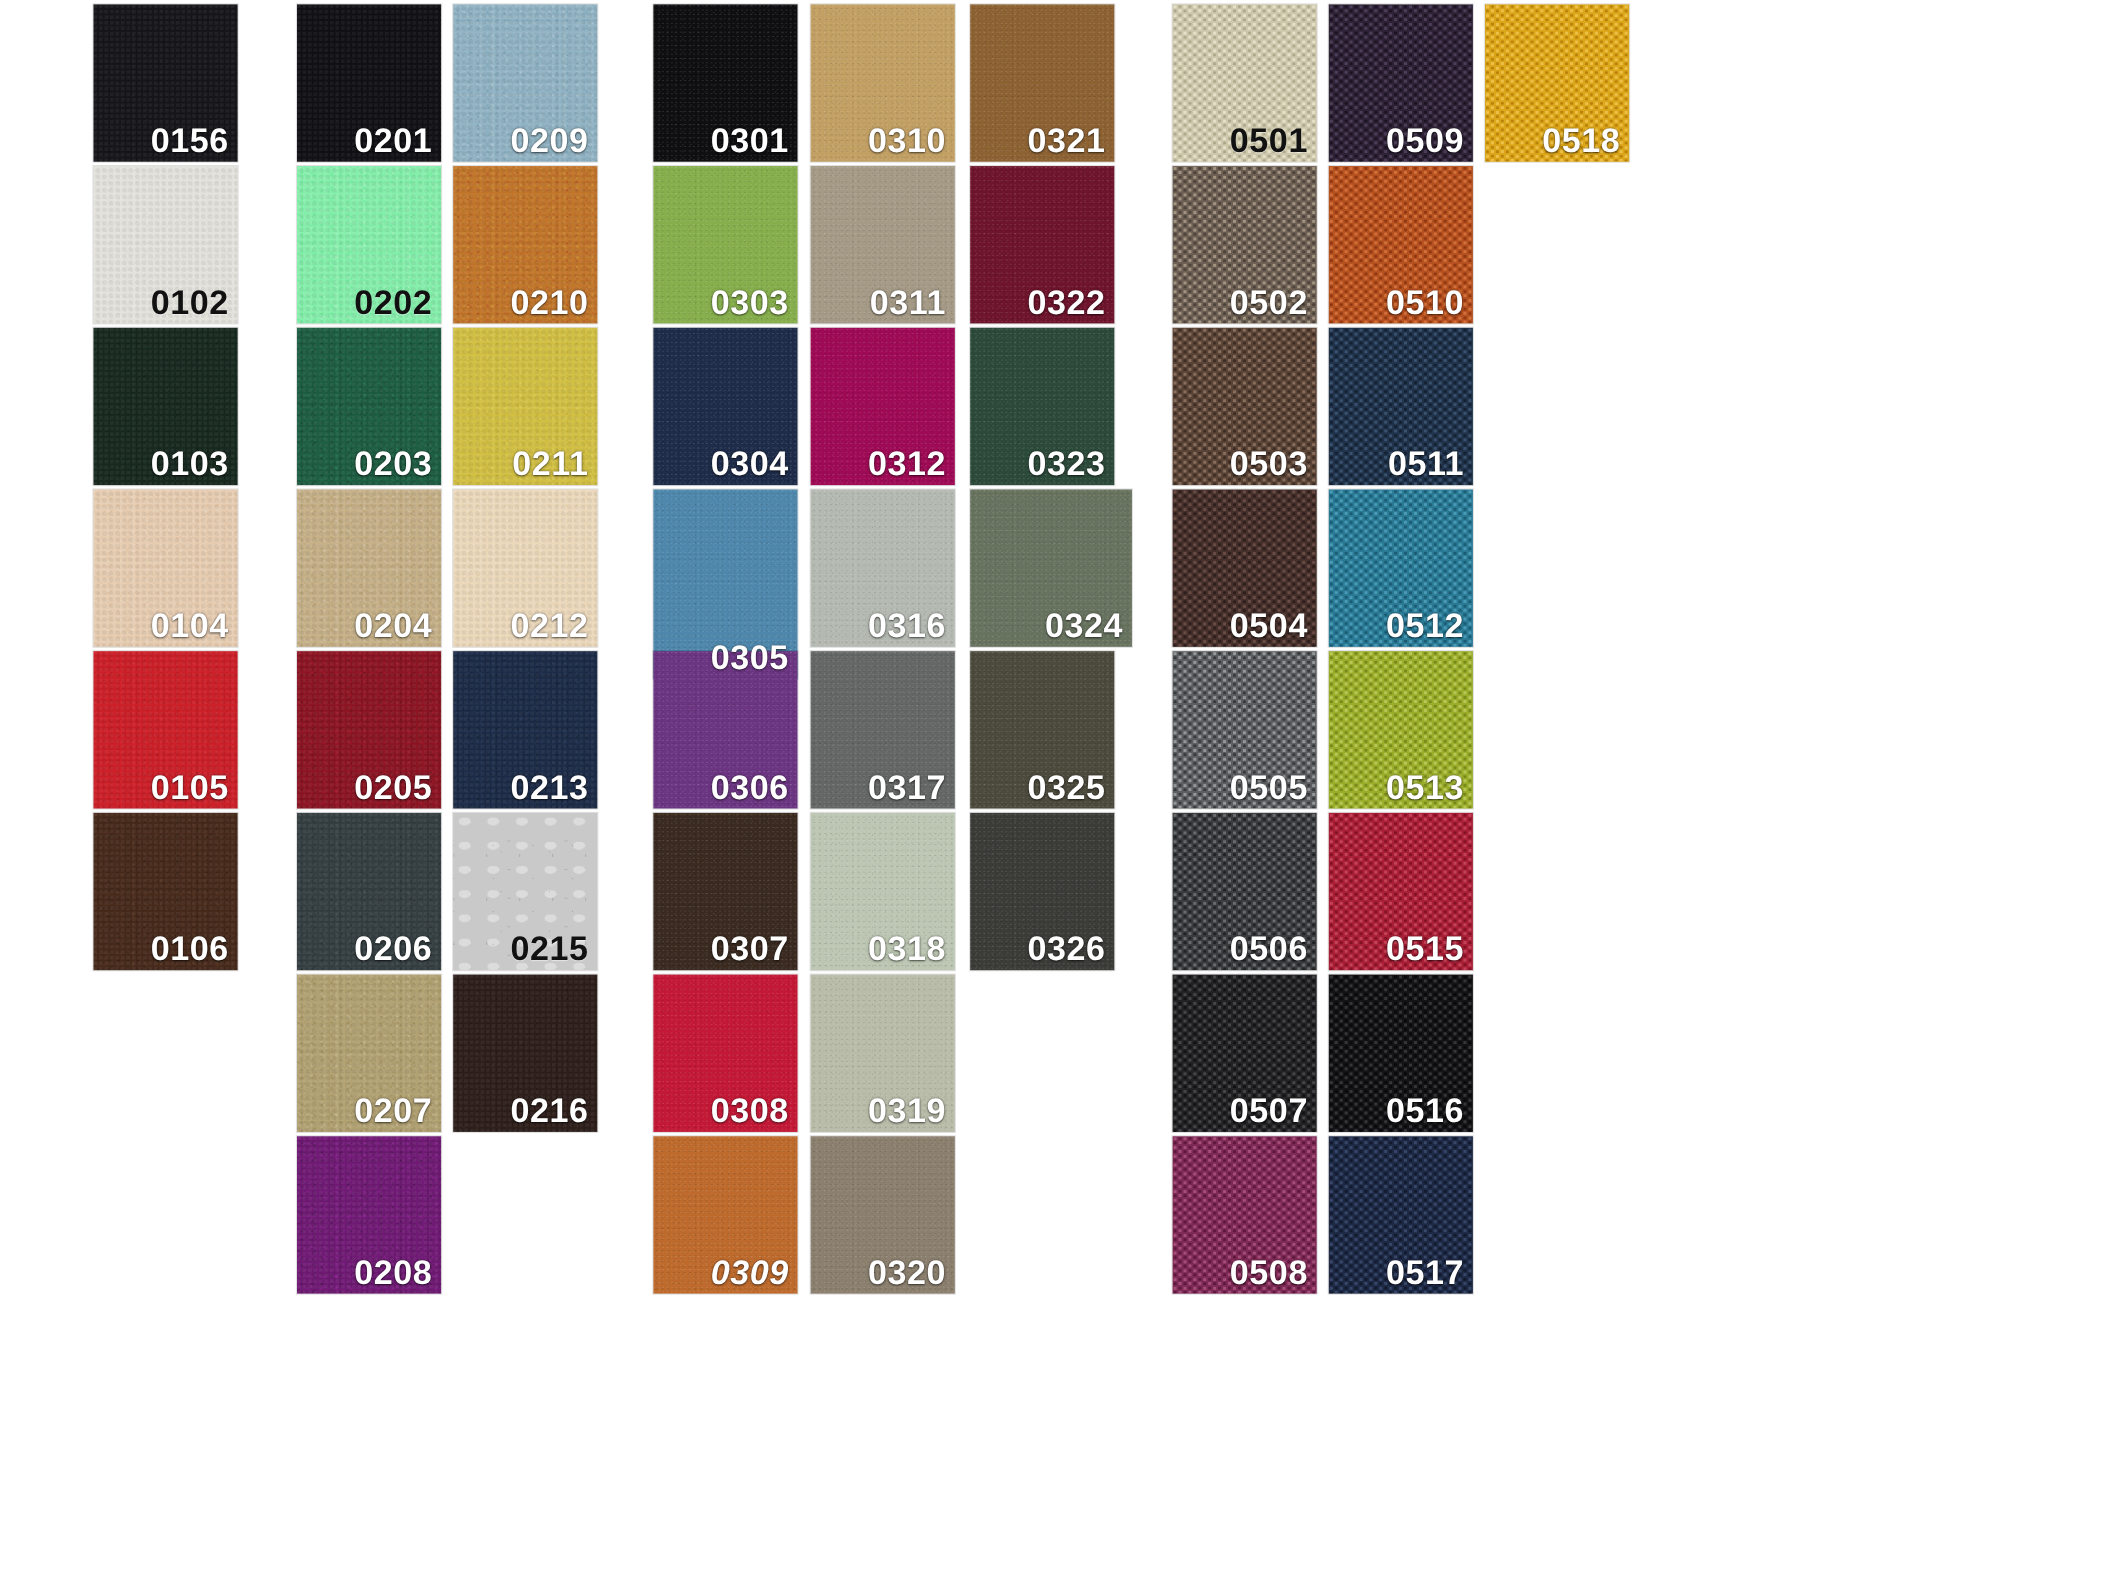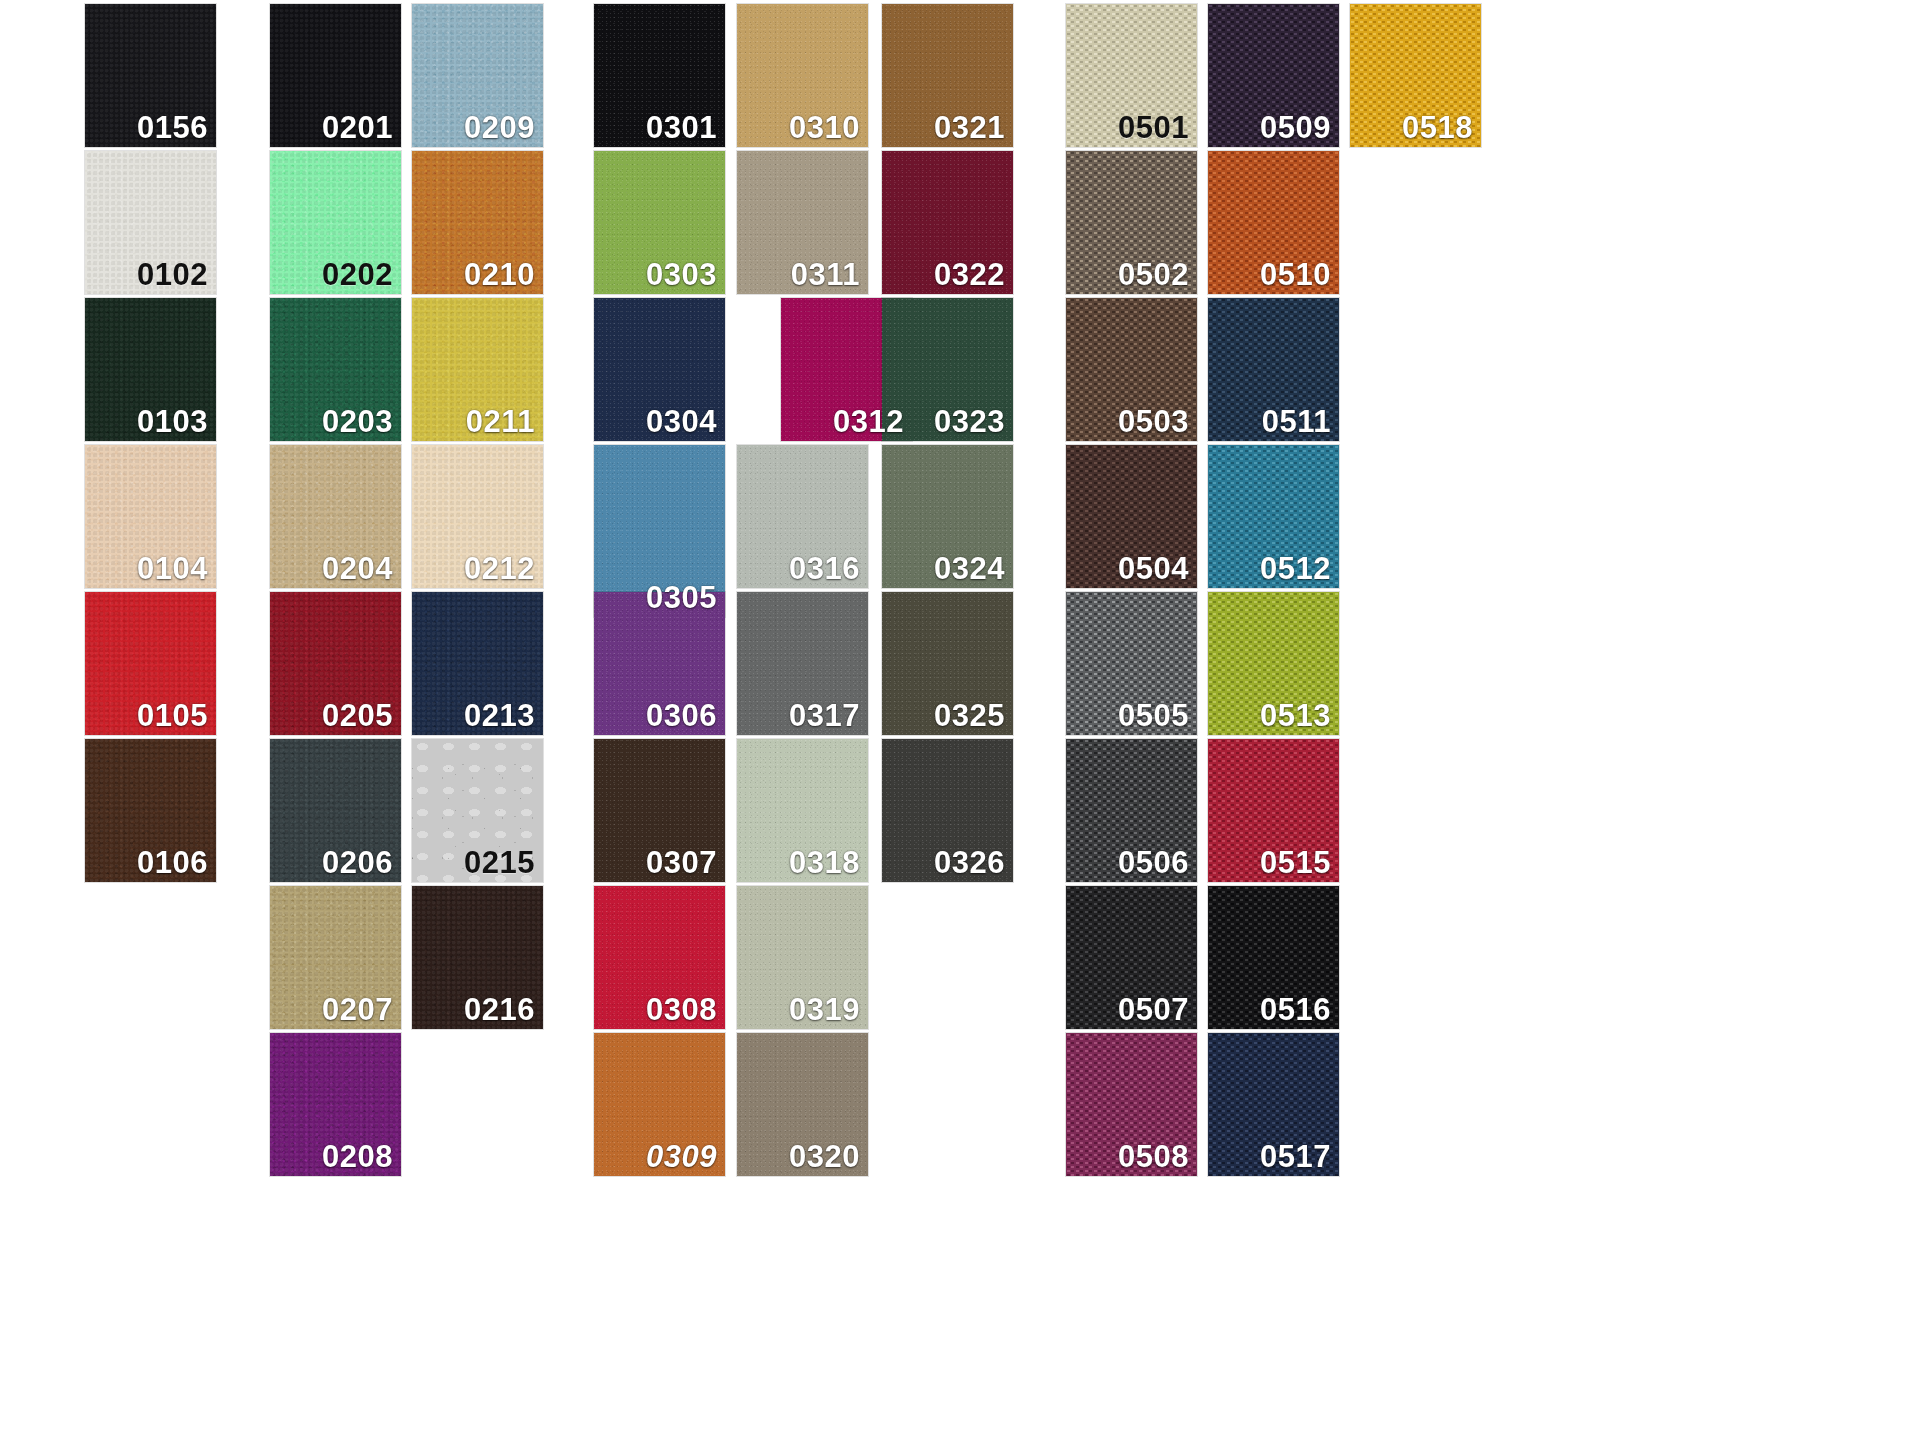--- a/index.html
+++ b/index.html
@@ -216,21 +216,21 @@
       <span class="label light">0309</span>
     </div>
     <div class="swatch m-suede" style="left: 737px; top: 4px; width: 131px; height: 143px; background: rgb(194, 160, 100);">
       <div class="tex"></div>
       <span class="label light">0310</span>
     </div>
     <div class="swatch m-suede" style="left: 737px; top: 151px; width: 131px; height: 143px; background: rgb(165, 154, 134);">
       <div class="tex"></div>
       <span class="label light">0311</span>
     </div>
-    <div class="swatch m-suede" style="left: 737px; top: 298px; width: 131px; height: 143px; background: rgb(158, 10, 85); margin-left: 44px;">
+    <div class="swatch m-suede" style="left: 737px; top: 298px; width: 131px; height: 143px; background: rgb(158, 10, 85);">
       <div class="tex"></div>
       <span class="label light">0312</span>
     </div>
     <div class="swatch m-suede" style="left: 737px; top: 445px; width: 131px; height: 143px; background: rgb(180, 186, 178);">
       <div class="tex"></div>
       <span class="label light">0316</span>
     </div>
     <div class="swatch m-suede" style="left: 737px; top: 592px; width: 131px; height: 143px; background: rgb(101, 103, 103);">
       <div class="tex"></div>
       <span class="label light">0317</span>
@@ -252,21 +252,21 @@
       <span class="label light">0321</span>
     </div>
     <div class="swatch m-suede" style="left: 882px; top: 151px; width: 131px; height: 143px; background: rgb(110, 20, 44);">
       <div class="tex"></div>
       <span class="label light">0322</span>
     </div>
     <div class="swatch m-suede" style="left: 882px; top: 298px; width: 131px; height: 143px; background: rgb(44, 74, 58);">
       <div class="tex"></div>
       <span class="label light">0323</span>
     </div>
-    <div class="swatch m-suede" style="left: 882px; top: 445px; width: 131px; height: 143px; background: rgb(104, 115, 95); padding-left: 16px;">
+    <div class="swatch m-suede" style="left: 882px; top: 445px; width: 147px; height: 143px; background: rgb(104, 115, 95); padding-left: 16px;">
       <div class="tex"></div>
       <span class="label light">0324</span>
     </div>
     <div class="swatch m-suede" style="left: 882px; top: 592px; width: 131px; height: 143px; background: rgb(76, 74, 60);">
       <div class="tex"></div>
       <span class="label light">0325</span>
     </div>
     <div class="swatch m-suede" style="left: 882px; top: 739px; width: 131px; height: 143px; background: rgb(59, 59, 56);">
       <div class="tex"></div>
       <span class="label light">0326</span>

